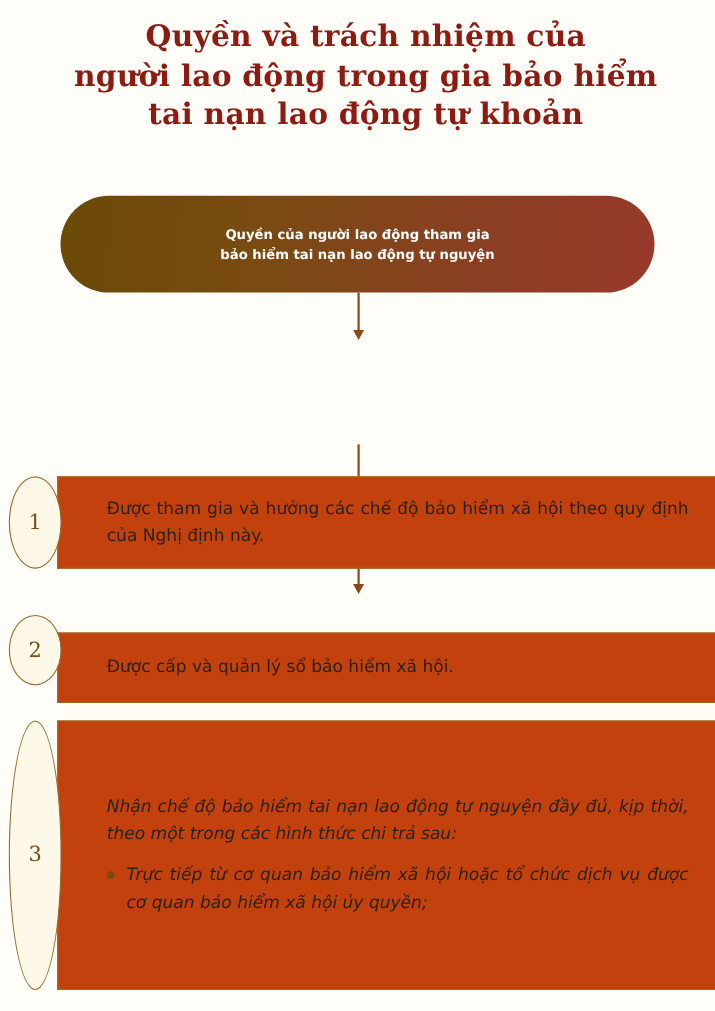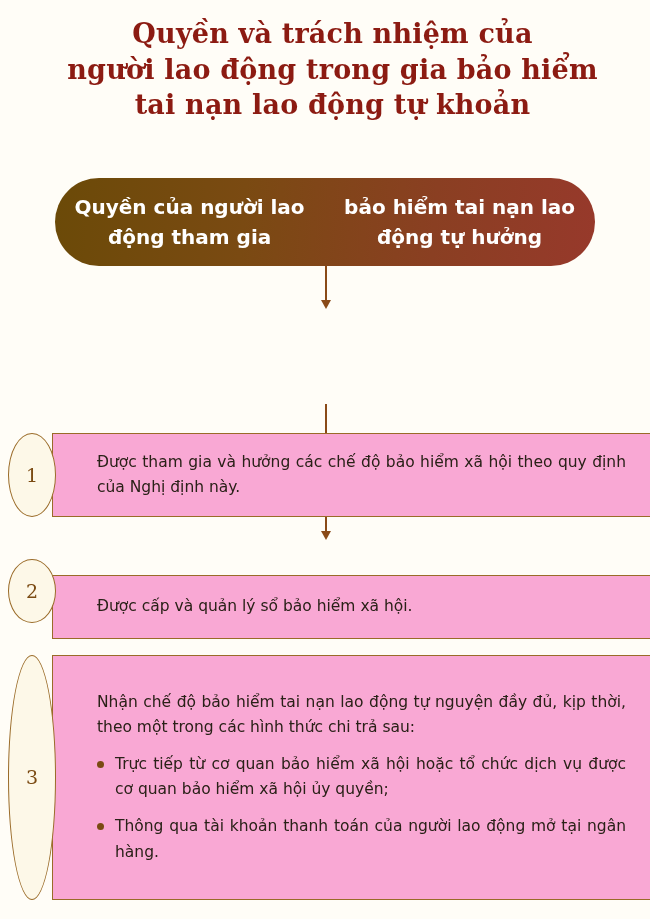--- a/index.html
+++ b/index.html
@@ -35,26 +35,26 @@
     top: 178px;
     width: 540px;
     height: 88px;
   }
   .header-pill {
     width: 100%;
     height: 100%;
     border-radius: 44px;
     background: linear-gradient(95deg, #6b4a08 0%, #7a4a12 35%, #8a3f22 70%, #97392b 100%);
     display: flex;
-    flex-direction: row;
+    flex-direction: column;
     align-items: center;
     justify-content: center;
     color: #ffffff;
     font-weight: bold;
-    font-size: 20px;
+    font-size: 12px;
     line-height: 1.5;
     text-align: center;
   }
 
   
   .arrow {
     position: absolute;
     left: 325px;
     width: 2px;
     background: #8a4a18;
@@ -73,21 +73,21 @@
   
   .row {
     position: absolute;
     left: 0;
     width: 650px;
   }
   .row-box {
     position: absolute;
     left: 52px;
     width: 598px;
-    background: #f9a8d4;
+    background: #c2410c;
     border: 1px solid #9a6b28;
     border-right: none;
     display: flex;
     align-items: center;
   }
   .row-text {
     padding: 10px 24px 10px 44px;
     font-size: 15.5px;
     line-height: 1.62;
     color: #2a2118;
@@ -141,21 +141,21 @@
 
 <div class="title">
   <span class="tline">Quyền và trách nhiệm của</span>
   <span class="tline">người lao động trong gia bảo hiểm</span>
   <span class="tline">tai nạn lao động tự khoản</span>
 </div>
 
 <div class="header-pill-wrap">
   <div class="header-pill">
     <span>Quyền của người lao động tham gia</span>
-    <span>bảo hiểm tai nạn lao động tự hưởng</span>
+    <span>bảo hiểm tai nạn lao động tự nguyện</span>
   </div>
 </div>
 
 <div class="arrow" style="top:266px; height:35px;"></div>
 <div class="arrow" style="top:404px; height:32px;"></div>
 <div class="arrow" style="top:500px; height:32px;"></div>
 <div class="arrow" style="top:777px; height:32px;"></div>
 
 <div class="row">
   <div class="row-box" style="top:310px; height:84px;">
@@ -173,26 +173,25 @@
     <div class="row-text">
       <p>Được cấp và quản lý sổ bảo hiểm xã hội.</p>
     </div>
   </div>
   <div class="badge" style="top:436px; height:64px;">
     <span>2</span>
   </div>
 </div>
 
 <div class="row">
-  <div class="row-box" style="top:532px; height:245px;">
+  <div class="row-box" style="top:532px; height:245px;font-style:italic;">
     <div class="row-text">
       <p>Nhận chế độ bảo hiểm tai nạn lao động tự nguyện đầy đủ, kịp thời, theo một trong các hình thức chi trả sau:</p>
       <ul class="sub">
         <li>Trực tiếp từ cơ quan bảo hiểm xã hội hoặc tổ chức dịch vụ được cơ quan bảo hiểm xã hội ủy quyền;</li>
-        <li>Thông qua tài khoản thanh toán của người lao động mở tại ngân hàng.</li>
       </ul>
     </div>
   </div>
   <div class="badge" style="top:532px; height:245px;">
     <span>3</span>
   </div>
 </div>
 
 <div class="row">
   

